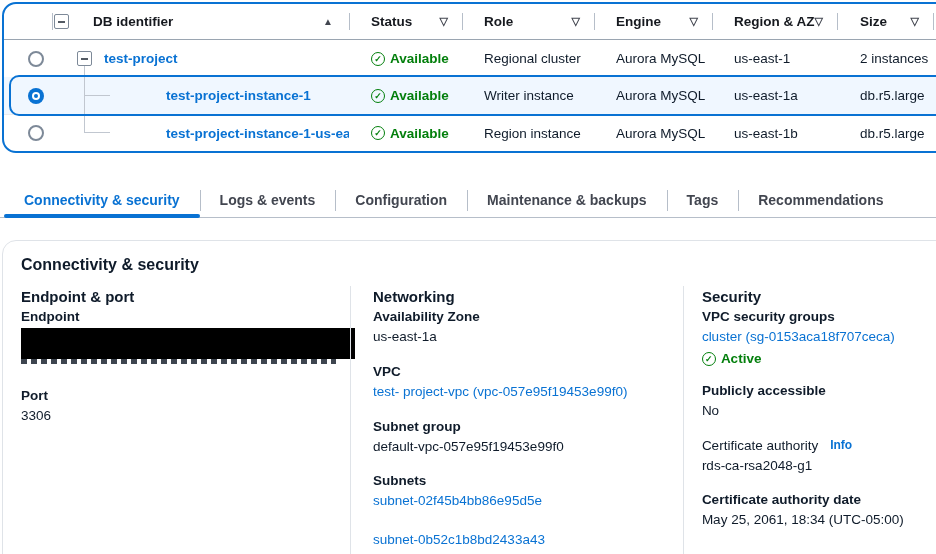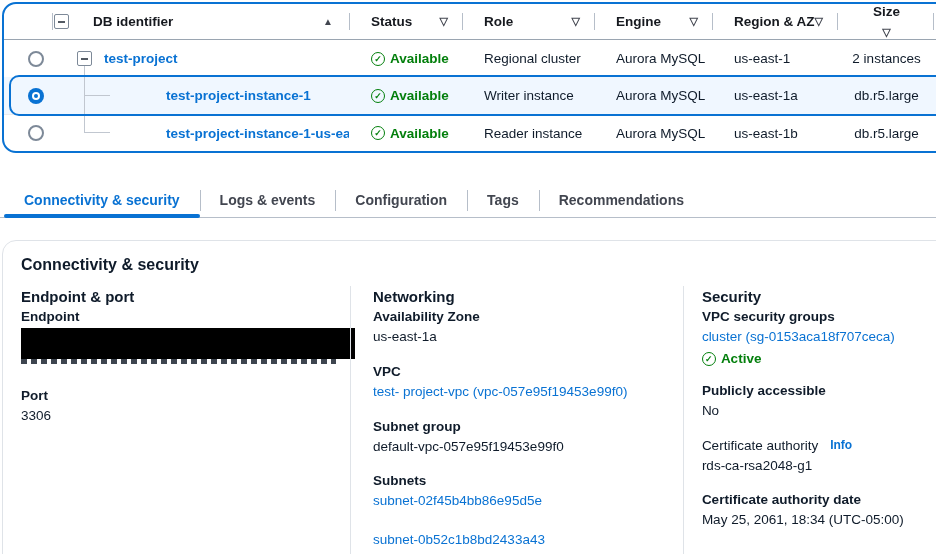--- a/index.html
+++ b/index.html
@@ -18,21 +18,21 @@
   .sort-arrow { font-size: 10px; color: #424650; margin-right: 2px; }
   .filter-arrow { font-size: 11px; color: #424650; }
   .minusbox { width: 15px; height: 15px; border: 1px solid #7d8998; border-radius: 2px; background: #fff;
     display: inline-flex; align-items: center; justify-content: center; flex: 0 0 auto; }
   .minusbox i { display: block; width: 7px; height: 2px; background: #545b64; }
   .row { height: 37px; font-size: 13.5px; position: relative; }
   .row + .row { border-top: 1px solid #e9ebed; }
   .row.selected { background: #f0f7ff; border-top: none; }
   .cell { padding: 0 14px 0 22px; display: flex; align-items: center; gap: 7px; white-space: nowrap; overflow: hidden; }
   .cell-select { justify-content: flex-start; padding-left: 24px; }
-  .cell-size { padding-left: 17px; flex-direction: column; }
+  .cell-size { padding-left: 23px; }
   .radio { width: 16px; height: 16px; border-radius: 50%; border: 2px solid #7d8998; background: #fff; flex: 0 0 auto; position: relative; }
   .radio.on { border: none; background: #0972d3; }
   .radio.on::after { content: ""; position: absolute; left: 4px; top: 4px; width: 8px; height: 8px; border-radius: 50%; background: #fff; }
   .radio.on::before { content: ""; position: absolute; left: 6px; top: 6px; width: 4px; height: 4px; border-radius: 50%; background: #0972d3; z-index: 1; }
   .id-cell-root { padding-left: 25px; gap: 12px; }
   .id-cell-child { padding-left: 114px; }
   .dblink { color: #0972d3; font-weight: bold; text-decoration: none; }
   .status-ok { color: #037f0c; font-weight: bold; display: inline-flex; align-items: center; gap: 5px; }
   .checkcircle { width: 14px; height: 14px; border: 1.6px solid #037f0c; border-radius: 50%;
     display: inline-flex; align-items: center; justify-content: center; font-size: 9px; font-weight: bold; color: #037f0c; flex: 0 0 auto; }
@@ -159,37 +159,38 @@
       </div>
     <div class="cell id-cell-child">
       <a class="dblink" href="#">test-project-instance-1-us-east-1b</a>
     </div>
     <div class="cell">
         <span class="status-ok">
           <span class="checkcircle">✓</span>
           <span>Available</span>
         </span>
       </div>
-    <div class="cell">Reader instance</div>
+    <div class="cell">Region instance</div>
     <div class="cell">Aurora MySQL</div>
     <div class="cell">us-east-1b</div>
     <div class="cell cell-size">db.r5.large</div>
     <div class="cell"></div>
   </div>
 
   <div class="tree-v"></div>
   <div class="tree-h r2"></div>
   <div class="tree-h r3"></div>
   <div class="sel-outline"></div>
 </div>
 
 <div class="tabs">
   <div class="tab active">Connectivity &amp; security</div>
   <div class="tab">Logs &amp; events</div>
   <div class="tab">Configuration</div>
+  <div class="tab">Maintenance &amp; backups</div>
   <div class="tab">Tags</div>
   <div class="tab">Recommendations</div>
 </div>
 
 <div class="detail-card">
   <div class="card-title">Connectivity &amp; security</div>
   <div class="cols">
 
     <div class="col col1">
       <div class="sec-head">Endpoint &amp; port</div>

